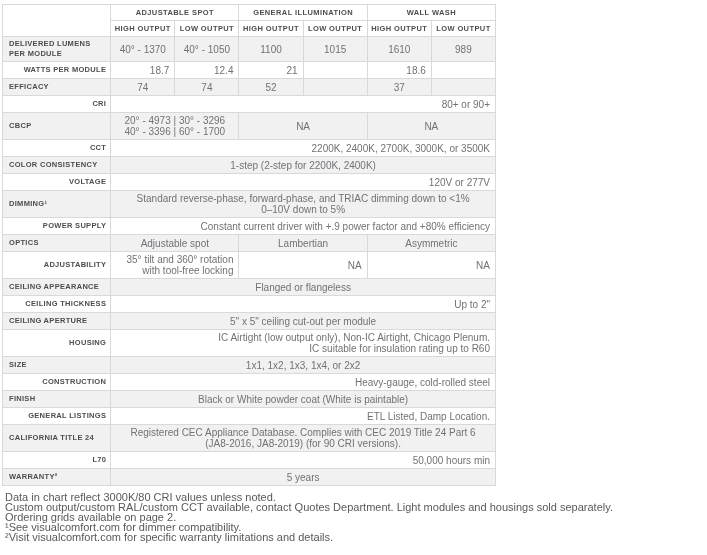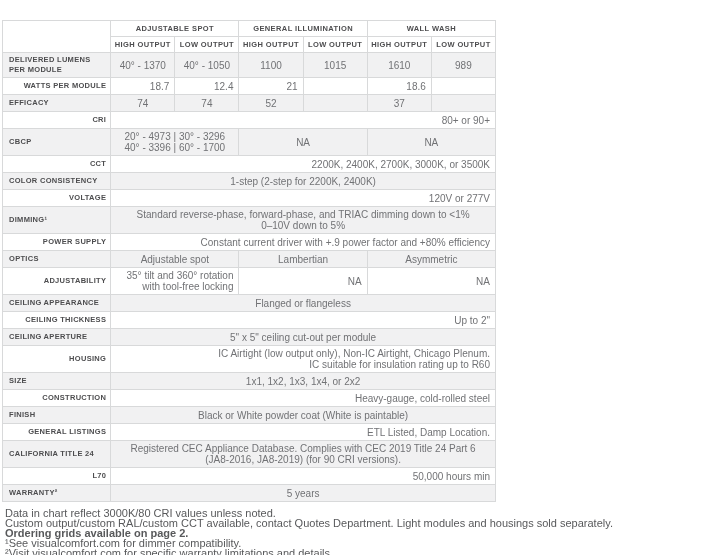--- a/index.html
+++ b/index.html
@@ -4,21 +4,21 @@
 <style>
   html, body { margin: 0; padding: 0; background: #ffffff; }
   .page {
     position: relative;
     width: 707px;
     height: 555px;
     overflow: hidden;
     background: #ffffff;
     font-family: "Liberation Sans", sans-serif;
     box-sizing: border-box;
-    padding: 20px 0 0 2px;
+    padding: 4px 0 0 2px;
   }
   table.spec {
     border-collapse: collapse;
     table-layout: fixed;
     width: 494px;
   }
   table.spec td, table.spec th {
     border: 1px solid #d8d9da;
     vertical-align: middle;
     box-sizing: border-box;
@@ -56,21 +56,21 @@
   }
   tr.band td { background: #f1f1f2; }
   tr.plain td { background: #ffffff; text-align: right; }
   .footnotes {
     margin: 6px 0 0 3px;
     font-size: 11px;
     color: #58595b;
     line-height: 10px;
   }
   .footnotes .fn-line { white-space: nowrap; }
-  .footnotes .fn-bold { font-weight: bold; }
+  .footnotes .fn-bold { font-weight: normal; }
 </style>
 </head>
 <body>
 
 <div class="page">
 
   <table class="spec">
     <colgroup>
       <col style="width:108px">
       <col style="width:64px">

